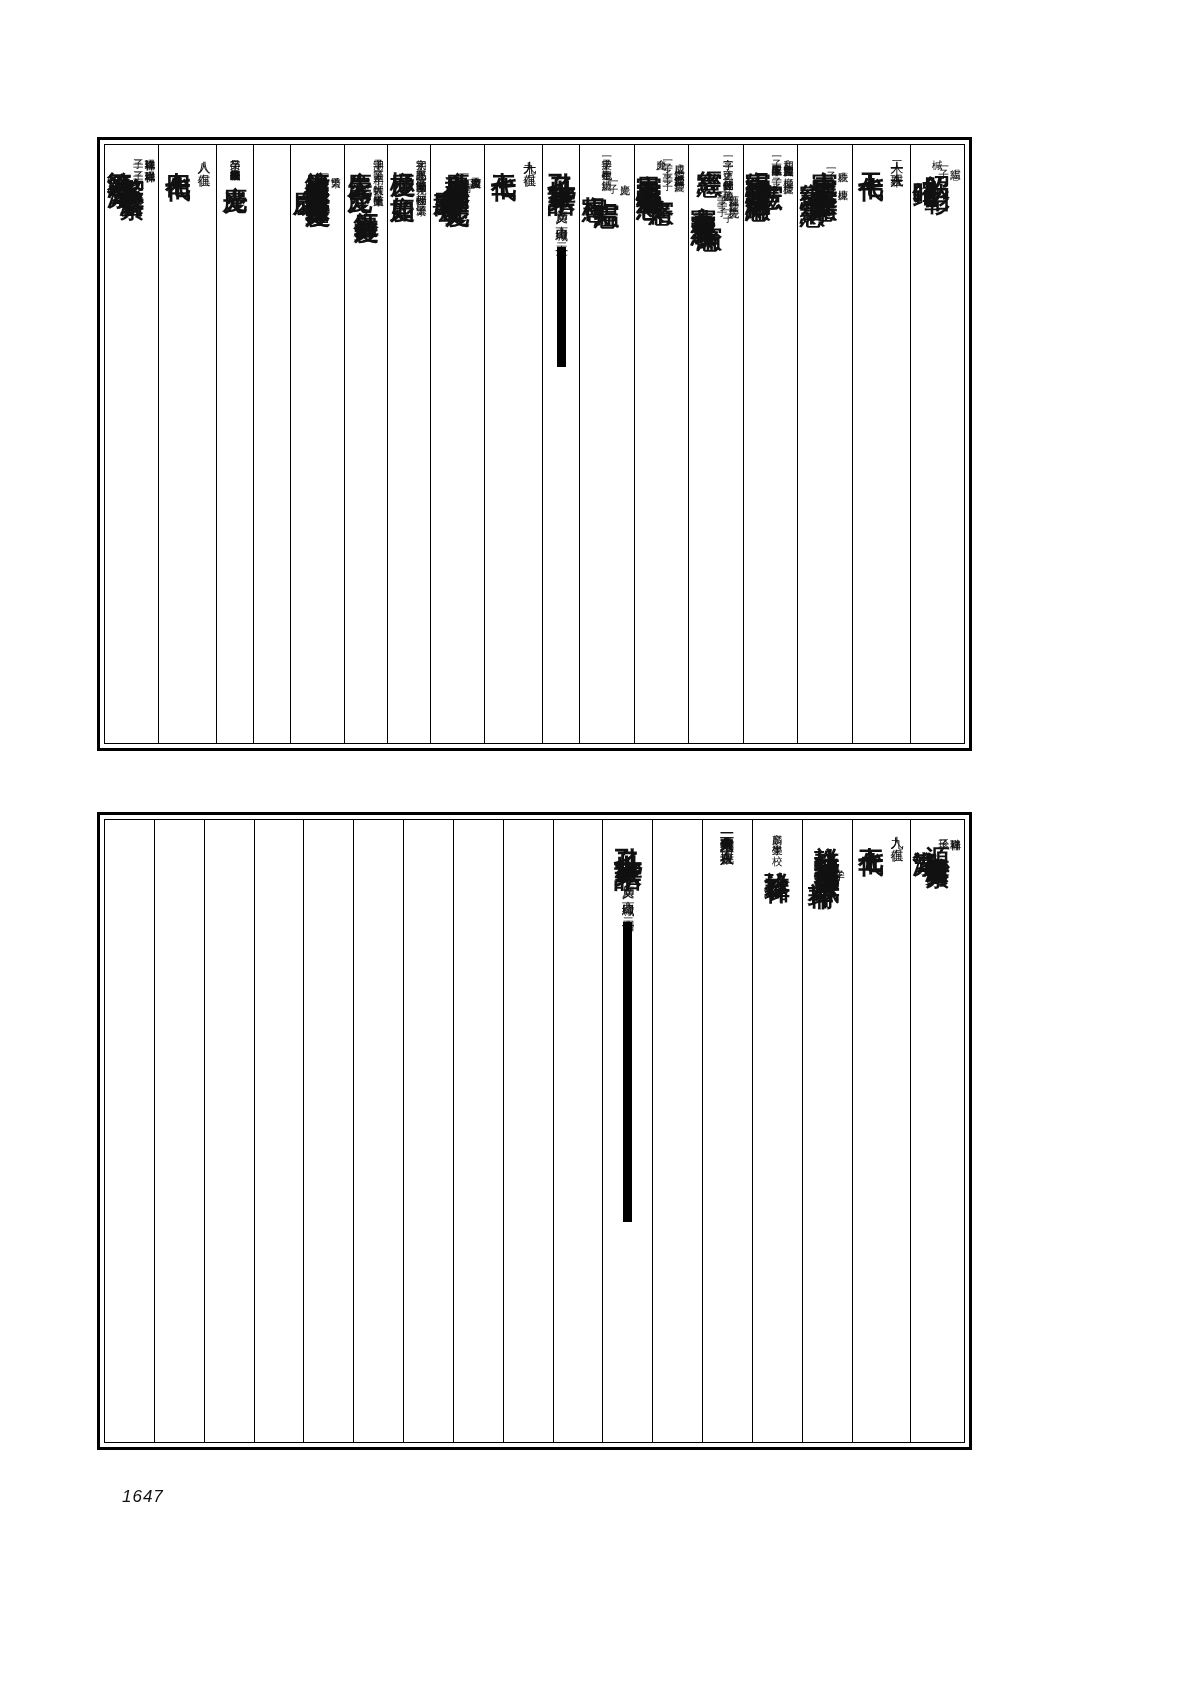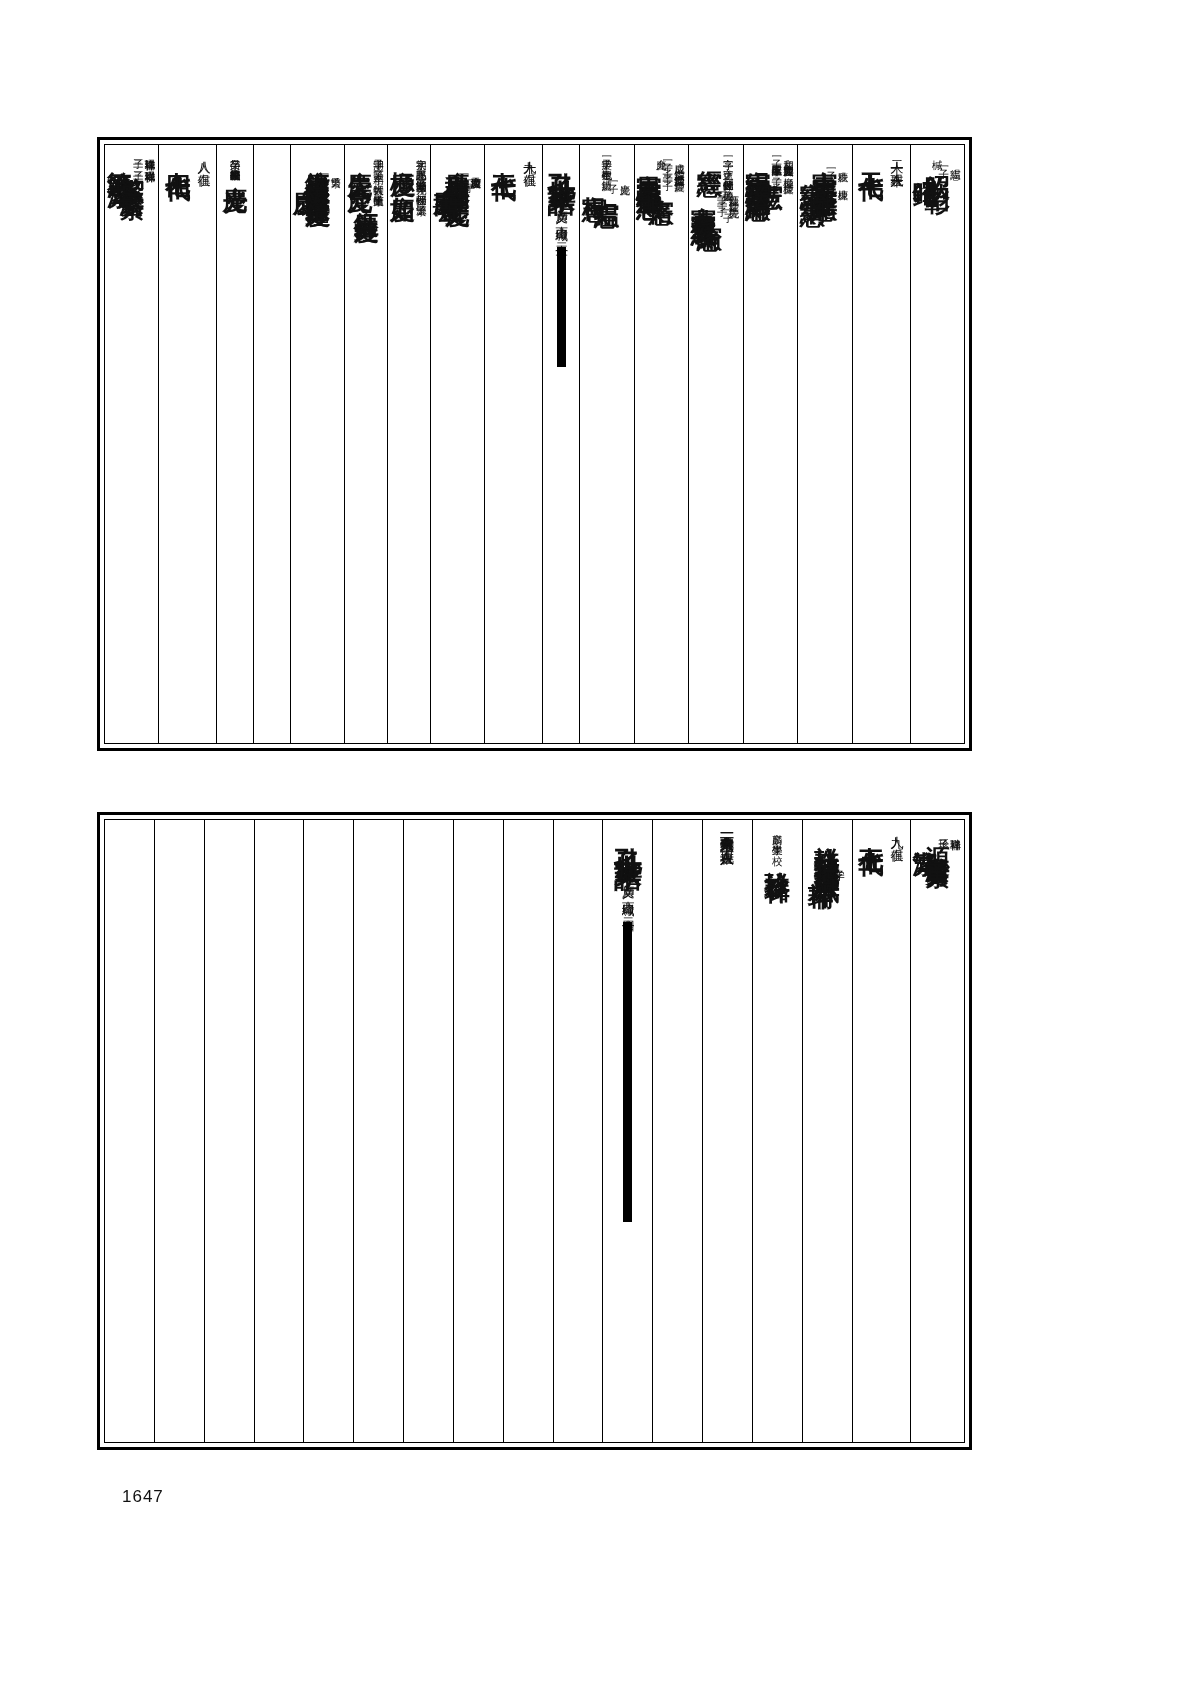--- a/index.html
+++ b/index.html
@@ -138,20 +138,21 @@
     margin-right: 2px;
   }
 
   .page-number {
     position: absolute;
     left: 122px;
     top: 1487px;
     font-size: 17px;
     font-family: "Liberation Sans", sans-serif;
     letter-spacing: 1px;
+    font-style: italic;
   }
 </style>
 </head>
 <body>
 
 <div class="page">
 
   <div class="panel" style="left:97px; top:137px; width:875px; height:614px;">
     <div class="panel-inner" id="top-inner">
         <div class="col">

